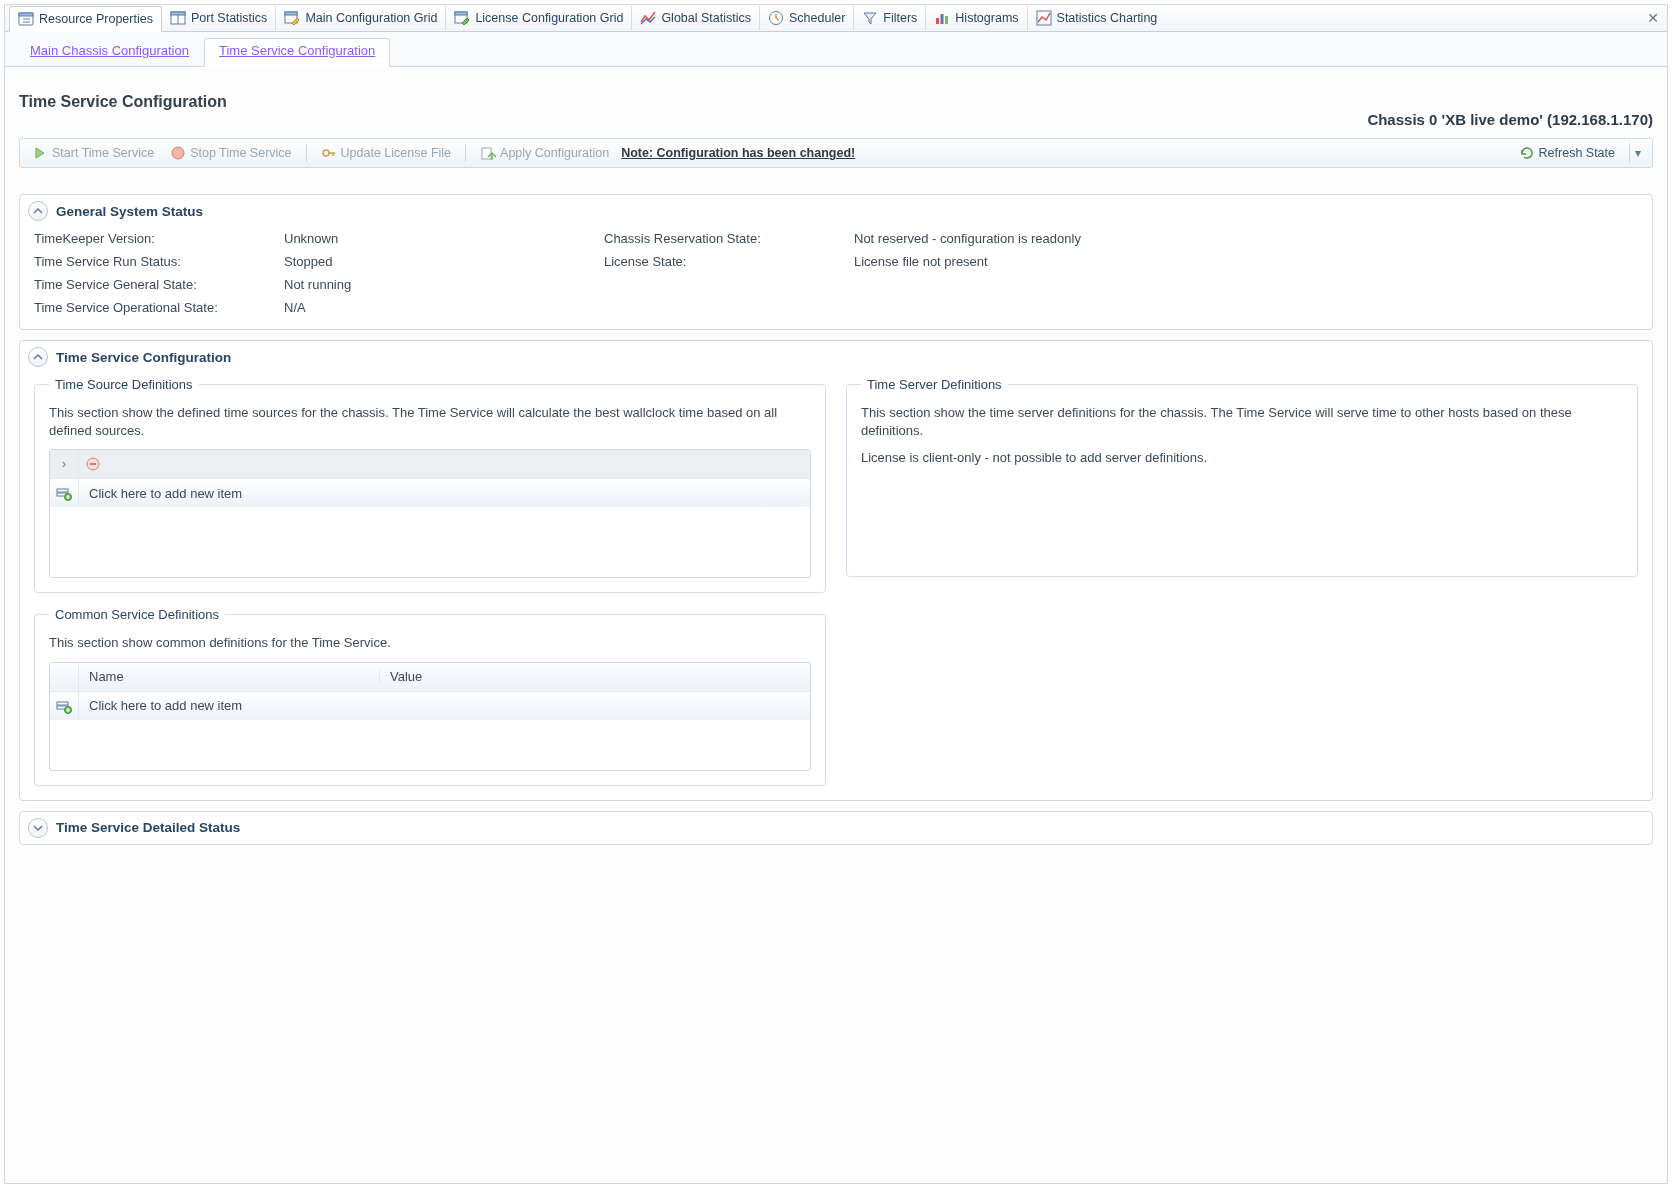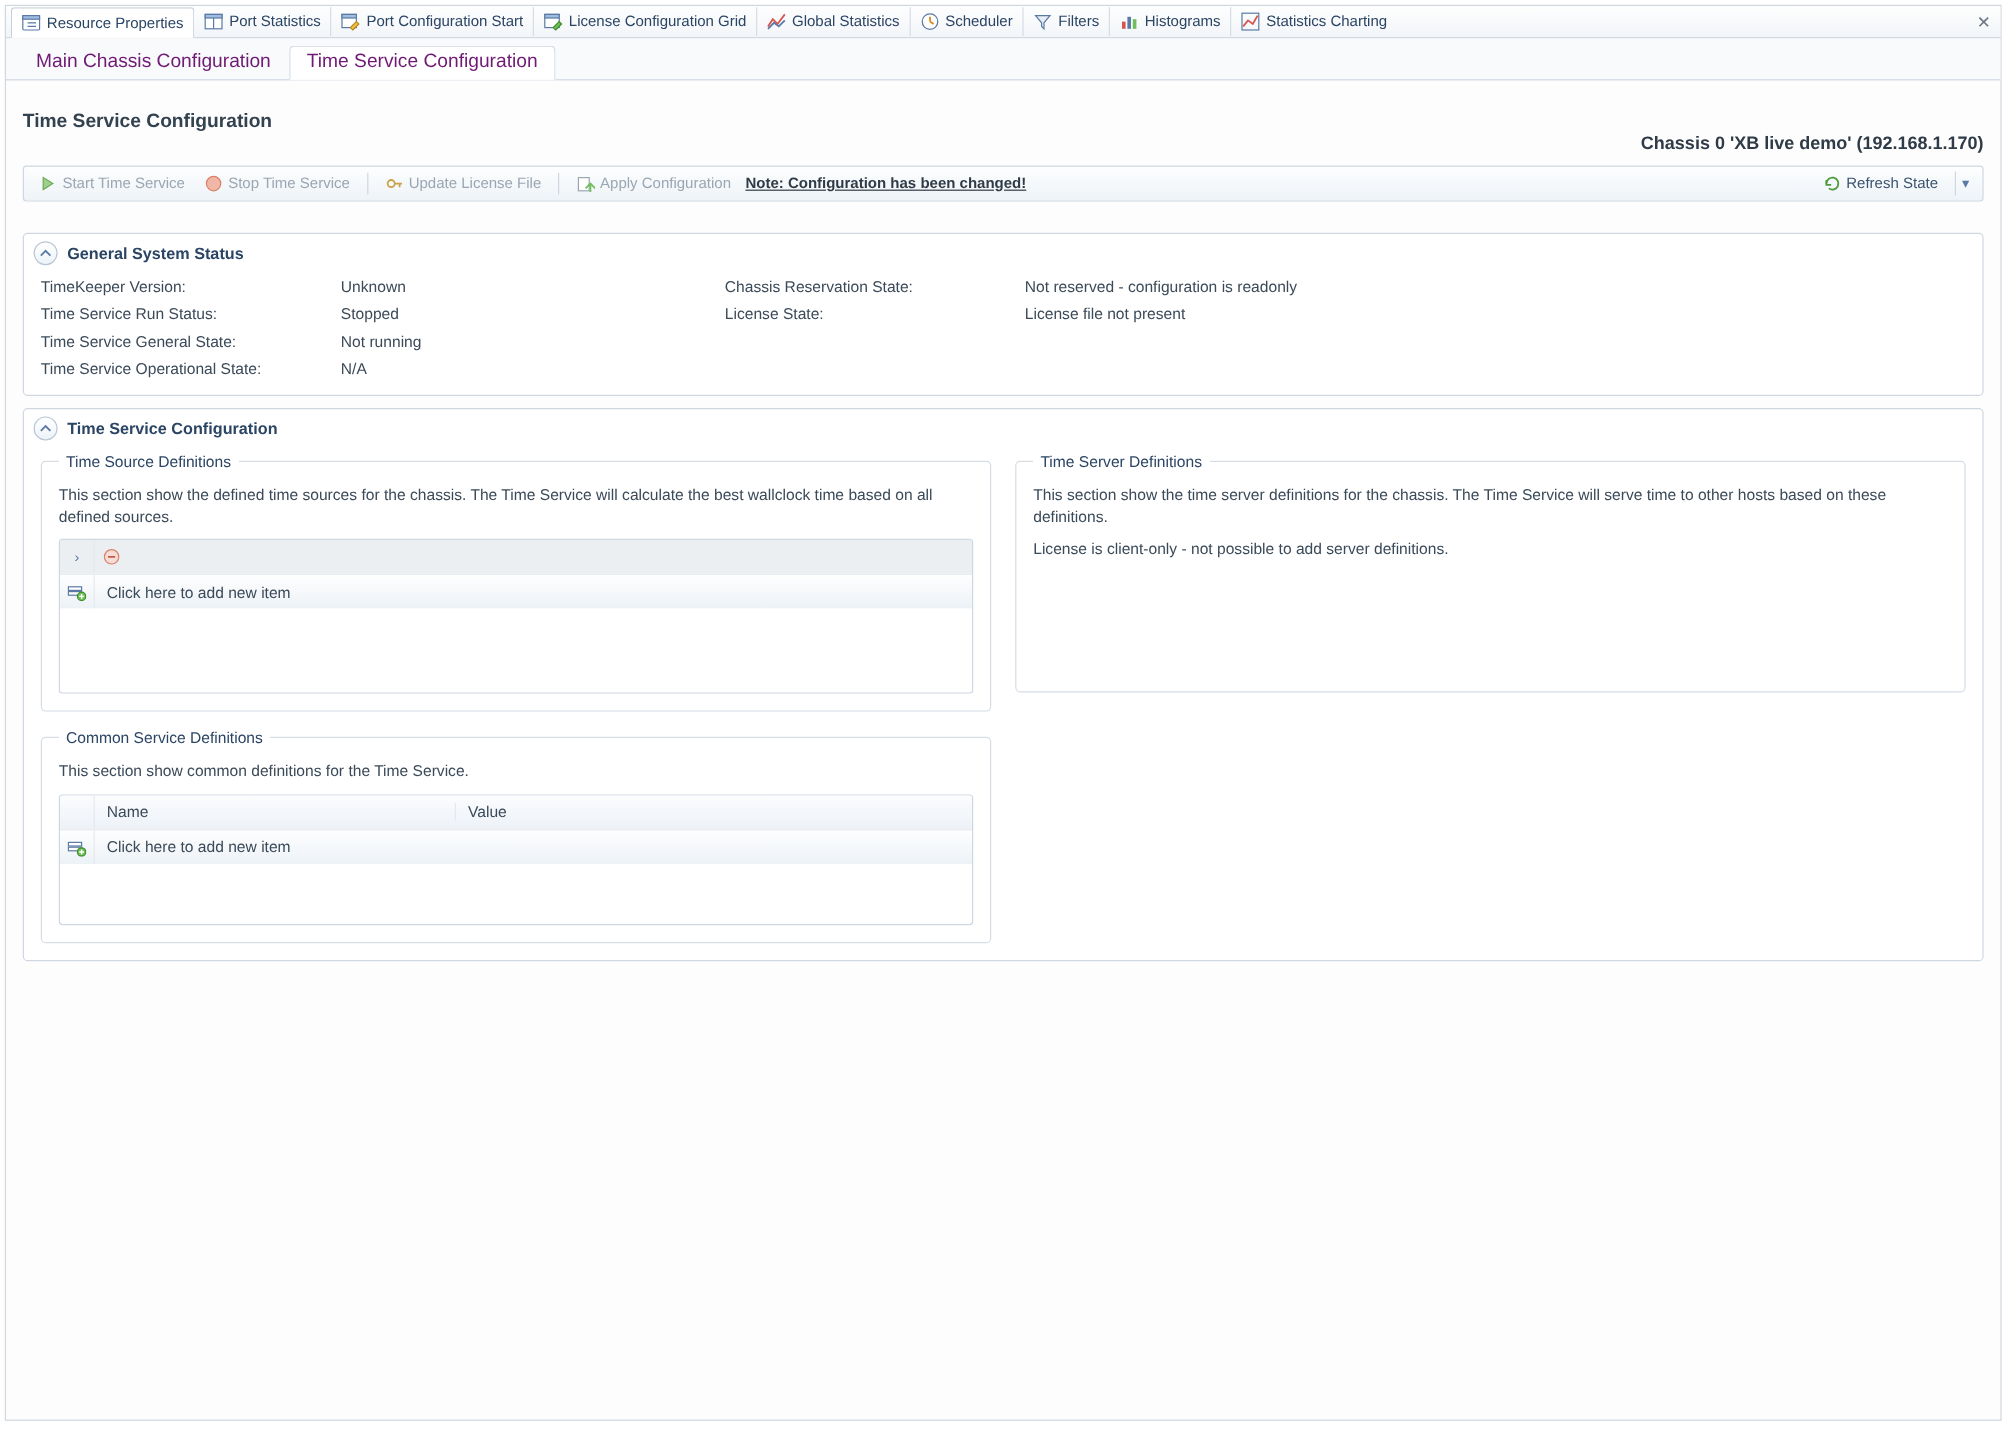--- a/index.html
+++ b/index.html
@@ -61,24 +61,25 @@
     height:28px;
     padding: 6px 10px 0 10px;
     background:#f8fafc;
     border-bottom:1px solid #cfd7e0;
     gap:0;
     flex:none;
   }
   .sub-tab {
     padding: 4px 14px 5px 14px;
     border:1px solid transparent;
-    color:#701a75;
-    font-size:16px;
+    color:#8b5cf6;
+    font-size:13px;
     cursor:pointer;
     white-space:nowrap;
+    text-decoration:underline;
   }
   .sub-tab.active {
     background:#fff;
     border:1px solid #cfd7e0;
     border-bottom:1px solid #fff;
     border-radius:4px 4px 0 0;
     margin-bottom:-1px;
   }
   
   .page-header {
@@ -214,21 +215,21 @@
       <span>Port Statistics</span>
     </div>
     <div class="top-tab">
       <span class="ico">
         <svg viewBox="0 0 16 16">
             <rect x="1" y="2" width="12" height="11" fill="#fff" stroke="#5a7aa5"></rect>
             <rect x="1" y="2" width="12" height="3" fill="#9fbde0" stroke="#5a7aa5"></rect>
             <path d="M10 15 L15 10 L13 8 L8 13 Z" fill="#f3c04a" stroke="#b58a1e"></path>
           </svg>
       </span>
-      <span>Port Configuration Start</span>
+      <span>Main Configuration Grid</span>
     </div>
     <div class="top-tab">
       <span class="ico">
         <svg viewBox="0 0 16 16">
             <rect x="1" y="2" width="12" height="11" fill="#fff" stroke="#5a7aa5"></rect>
             <rect x="1" y="2" width="12" height="3" fill="#9fbde0" stroke="#5a7aa5"></rect>
             <path d="M10 15 L15 10 L13 8 L8 13 Z" fill="#6fbf5a" stroke="#3f8f2a"></path>
           </svg>
       </span>
       <span>License Configuration Grid</span>
@@ -471,15 +472,25 @@
             <fieldset class="group" style="min-height:172px;">
               <legend>Time Server Definitions</legend>
               <div class="group-desc">This section show the time server definitions for the chassis. The Time Service will serve time to other hosts based on these definitions.</div>
               <div class="group-desc">License is client-only - not possible to add server definitions.</div>
             </fieldset>
           </div>
         </div>
       </div>
     </div>
 
+    <div class="panel">
+      <div class="panel-head">
+        <div class="collapse-btn">
+          <svg viewBox="0 0 10 10">
+              <path d="M1 3 L5 7 L9 3" fill="none" stroke="#5a7aa5" stroke-width="1.5"></path>
+            </svg>
+        </div>
+        <div class="panel-title">Time Service Detailed Status</div>
+      </div>
+    </div>
 
   </div>
 </div>
 
 </body></html>

